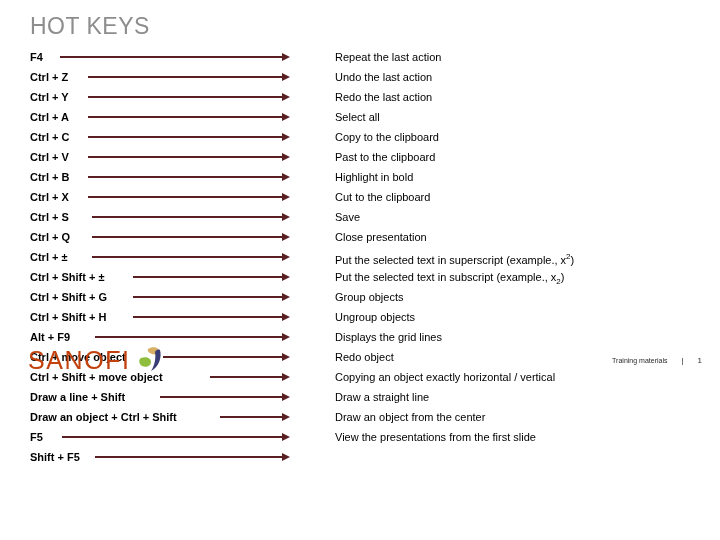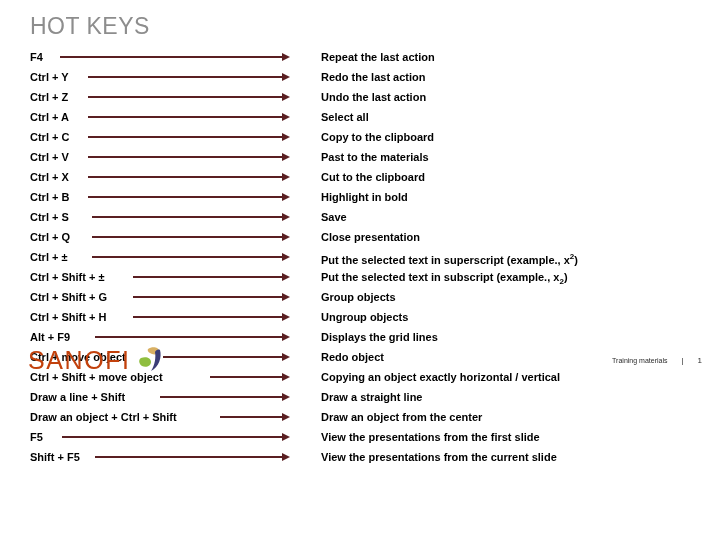--- a/index.html
+++ b/index.html
@@ -70,26 +70,26 @@
     right: -7px;
     top: -3px;
     width: 0;
     height: 0;
     border-top: 4px solid transparent;
     border-bottom: 4px solid transparent;
     border-left: 8px solid #5a1f22;
   }
   .desc-label {
     position: absolute;
-    left: 274px;
+    left: 288px;
     top: 0;
     height: 20px;
     line-height: 20px;
     font-size: 11px;
-    font-weight: 700;
+    font-weight: 400;
     color: #000000;
     white-space: nowrap;
     padding-left: 47px;
   }
   .desc-label sup,
   .desc-label sub {
     font-size: 8px;
   }
 
   
@@ -145,53 +145,53 @@
 
   <div id="slide-title">HOT KEYS</div>
 
   <div id="hotkey-list">
       <div class="hotkey-row">
         <div class="key-label">F4</div>
         <div class="arrow" style="left: 60px;"></div>
         <div class="desc-label">Repeat the last action</div>
       </div>
       <div class="hotkey-row">
+        <div class="key-label">Ctrl + Z</div>
+        <div class="arrow" style="left: 88px;"></div>
+        <div class="desc-label">Undo the last action</div>
+      </div>
+      <div class="hotkey-row">
         <div class="key-label">Ctrl + Y</div>
         <div class="arrow" style="left: 88px;"></div>
         <div class="desc-label">Redo the last action</div>
       </div>
       <div class="hotkey-row">
-        <div class="key-label">Ctrl + Z</div>
-        <div class="arrow" style="left: 88px;"></div>
-        <div class="desc-label">Undo the last action</div>
-      </div>
-      <div class="hotkey-row">
         <div class="key-label">Ctrl + A</div>
         <div class="arrow" style="left: 88px;"></div>
         <div class="desc-label">Select all</div>
       </div>
       <div class="hotkey-row">
         <div class="key-label">Ctrl + C</div>
         <div class="arrow" style="left: 88px;"></div>
         <div class="desc-label">Copy to the clipboard</div>
       </div>
       <div class="hotkey-row">
         <div class="key-label">Ctrl + V</div>
         <div class="arrow" style="left: 88px;"></div>
-        <div class="desc-label">Past to the materials</div>
+        <div class="desc-label">Past to the clipboard</div>
+      </div>
+      <div class="hotkey-row">
+        <div class="key-label">Ctrl + B</div>
+        <div class="arrow" style="left: 88px;"></div>
+        <div class="desc-label">Highlight in bold</div>
       </div>
       <div class="hotkey-row">
         <div class="key-label">Ctrl + X</div>
         <div class="arrow" style="left: 88px;"></div>
         <div class="desc-label">Cut to the clipboard</div>
-      </div>
-      <div class="hotkey-row">
-        <div class="key-label">Ctrl + B</div>
-        <div class="arrow" style="left: 88px;"></div>
-        <div class="desc-label">Highlight in bold</div>
       </div>
       <div class="hotkey-row">
         <div class="key-label">Ctrl + S</div>
         <div class="arrow" style="left: 92px;"></div>
         <div class="desc-label">Save</div>
       </div>
       <div class="hotkey-row">
         <div class="key-label">Ctrl + Q</div>
         <div class="arrow" style="left: 92px;"></div>
         <div class="desc-label">Close presentation</div>
@@ -242,21 +242,20 @@
         <div class="desc-label">Draw an object from the center</div>
       </div>
       <div class="hotkey-row">
         <div class="key-label">F5</div>
         <div class="arrow" style="left: 62px;"></div>
         <div class="desc-label">View the presentations from the first slide</div>
       </div>
       <div class="hotkey-row">
         <div class="key-label">Shift + F5</div>
         <div class="arrow" style="left: 95px;"></div>
-        <div class="desc-label">View the presentations from the current slide</div>
       </div>
     </div>
 
   <div id="footer">
 
     <div id="sanofi-logo">
       <span id="sanofi-wordmark">SANOFI</span>
       <svg id="sanofi-emblem" width="30" height="30" viewBox="0 0 30 30">
         <path d="M11,4 C15,1 22,2 22,6 C22,9 18,10 15,9 C12,8 10,6 11,4 Z" fill="#d9b063"></path>
         <path d="M4,13 C9,11 14,13 14,17 C14,21 9,23 5,21 C2,19 1,15 4,13 Z" fill="#8fbe3f"></path>

